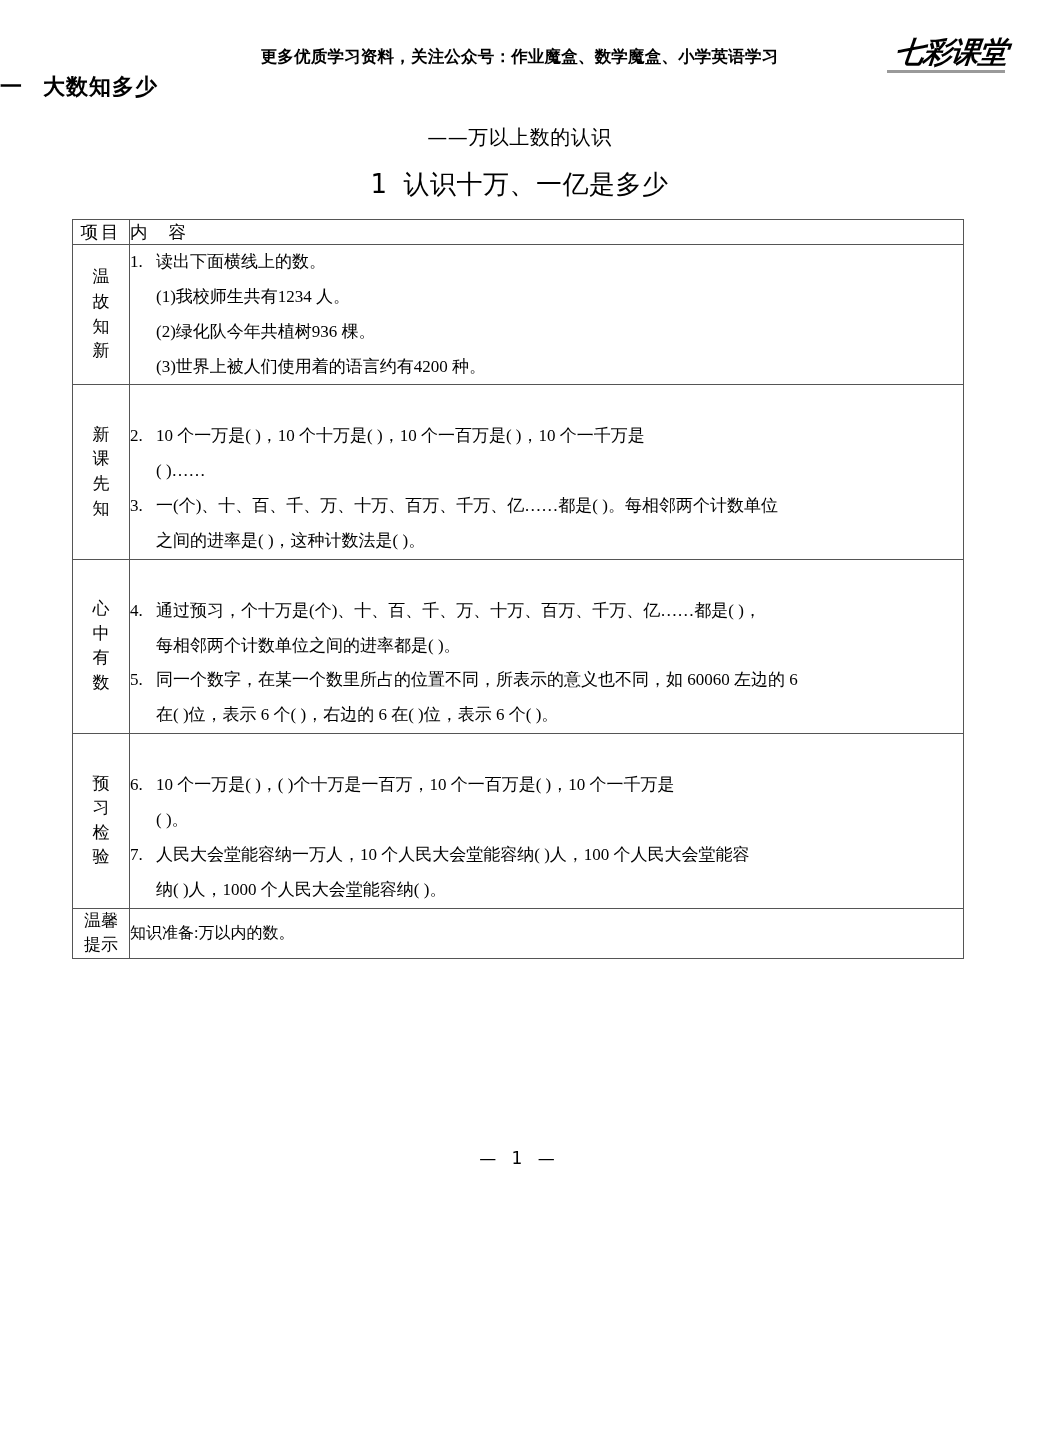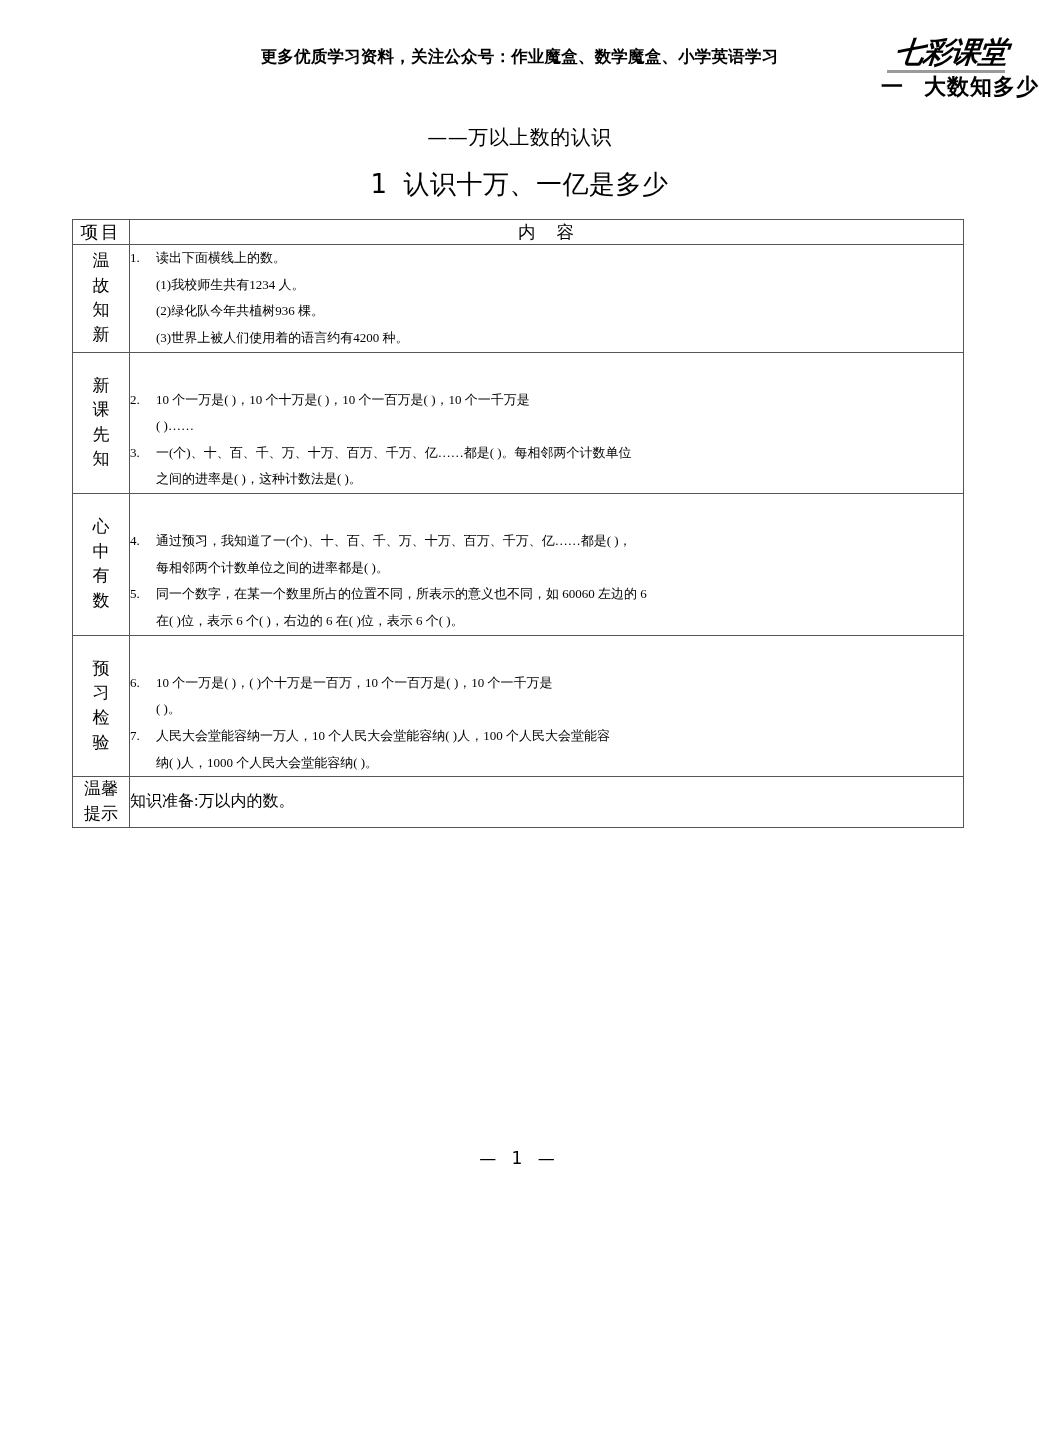--- a/index.html
+++ b/index.html
@@ -60,21 +60,21 @@
     background: #9a9a9a;
     margin-top: 3px;
     width: 118px;
   }
 
   .chapter-title {
     position: absolute;
     top: 72px;
     left: 0;
     width: 1039px;
-    text-align: right;
+    text-align: left;
     font-family: "DejaVu Sans", sans-serif;
     font-size: 22px;
     font-weight: 700;
     letter-spacing: 1px;
   }
   .chapter-title .num { margin-right: 20px; }
 
   .subtitle {
     position: absolute;
     top: 124px;
@@ -130,32 +130,32 @@
 
   .hlabel {
     text-align: center;
     font-family: "Liberation Serif", "DejaVu Serif", serif;
     font-size: 17.5px;
     letter-spacing: 3px;
     padding: 9px 0;
   }
 
   .head-content {
-    text-align: center;
+    text-align: left;
     font-family: "Liberation Serif", "DejaVu Serif", serif;
     font-size: 17.5px;
     letter-spacing: 1px;
     padding: 9px 0;
   }
   .head-content .gap { display: inline-block; width: 20px; }
 
   .content-cell {
     padding: 16px 14px 16px 18px;
     font-family: "Liberation Serif", "DejaVu Serif", serif;
-    font-size: 13px;
+    font-size: 17px;
     line-height: 2.05;
   }
   .content-cell.tall { padding-top: 34px; }
 
   .qline { white-space: nowrap; }
   .qnum {
     display: inline-block;
     width: 26px;
   }
   .qindent { display: inline-block; width: 26px; }
@@ -246,21 +246,21 @@
       </tr>
 
       <tr>
         <td class="vlabel">
           <span>心</span>
           <span>中</span>
           <span>有</span>
           <span>数</span>
         </td>
         <td class="content-cell tall">
-          <div class="qline"><span class="qnum">4.</span><span>通过预习，我知道了一(个)、十、百、千、万、十万、百万、千万、亿……都是(      )，</span></div>
+          <div class="qline"><span class="qnum">4.</span><span>通过预习，个十万是(个)、十、百、千、万、十万、百万、千万、亿……都是(      )，</span></div>
           <div class="qline"><span class="qindent"></span><span>每相邻两个计数单位之间的进率都是(    )。</span></div>
           <div class="qline"><span class="qnum">5.</span><span>同一个数字，在某一个数里所占的位置不同，所表示的意义也不同，如 60060 左边的 6</span></div>
           <div class="qline"><span class="qindent"></span><span>在(    )位，表示 6 个(    )，右边的 6 在(    )位，表示 6 个(    )。</span></div>
         </td>
       </tr>
 
       <tr>
         <td class="vlabel">
           <span>预</span>
           <span>习</span>

